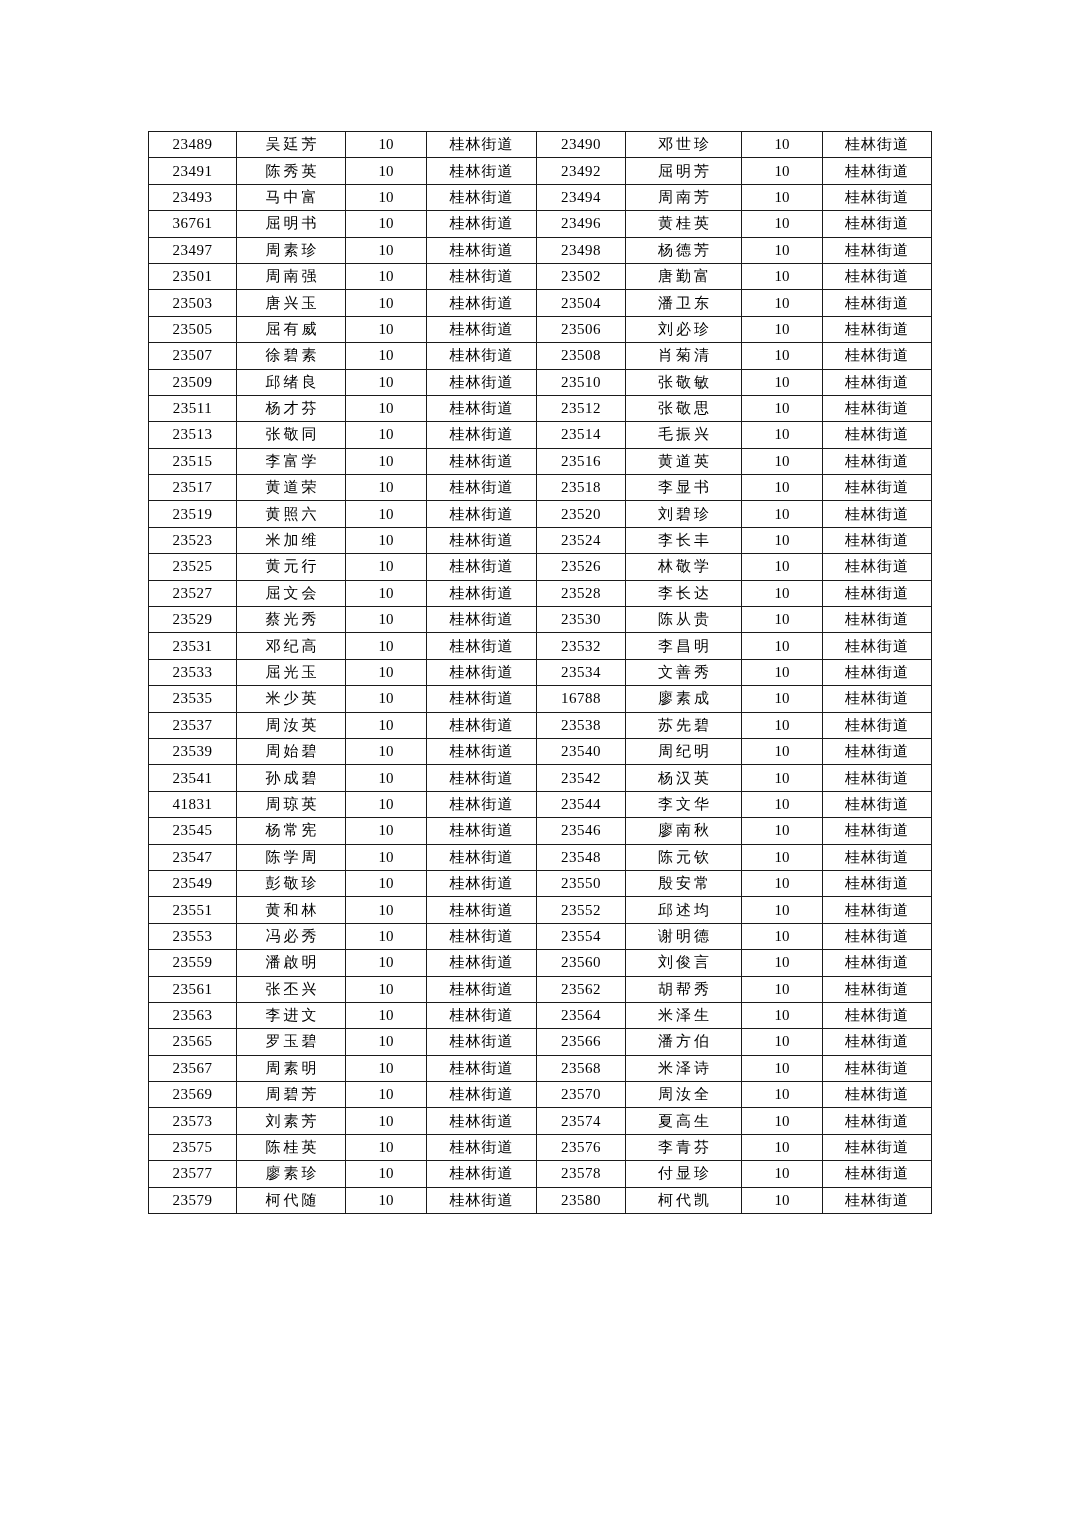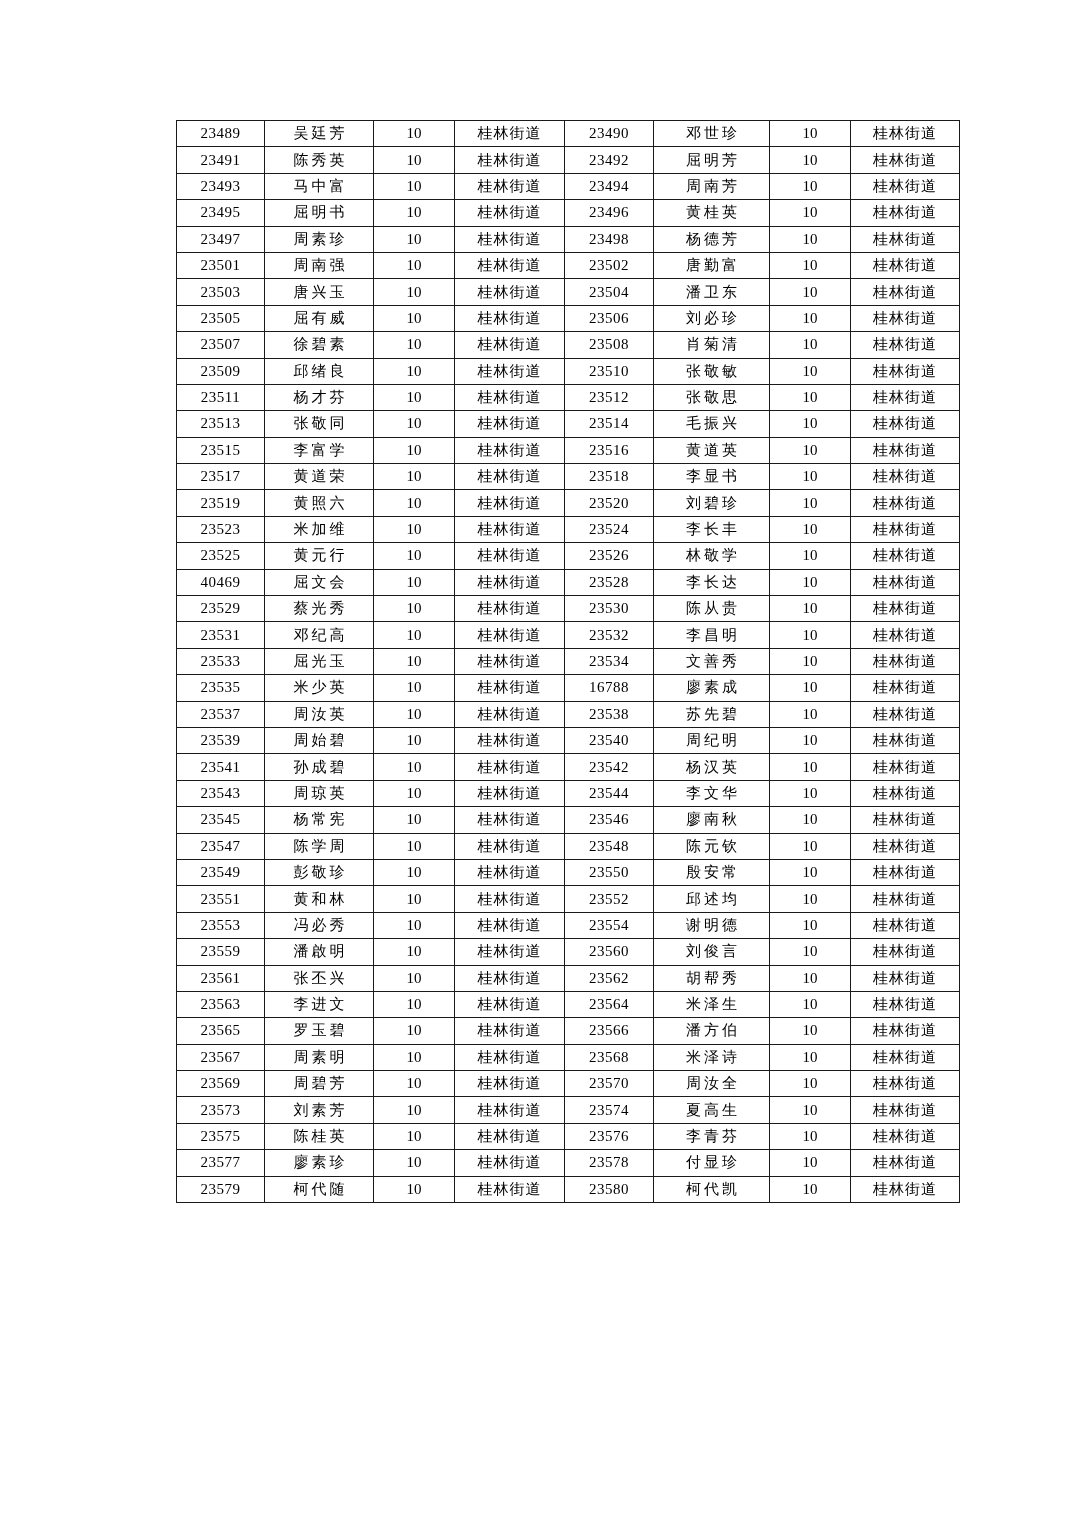--- a/index.html
+++ b/index.html
@@ -11,22 +11,21 @@
     height: 1519px;
     background: #ffffff;
     position: relative;
     overflow: hidden;
     font-family: "Liberation Serif", "DejaVu Serif", serif;
     color: #000000;
   }
   .document-page {
     position: absolute;
     left: 148px;
-    top: 120px;
-    margin-left: 28px;
+    top: 131px;
   }
   table.roster {
     border-collapse: collapse;
     table-layout: fixed;
     width: 783px;
   }
   table.roster tr {
     height: 26.4px;
   }
   table.roster td {
@@ -94,21 +93,21 @@
           <td class="cell-serial">23493</td>
           <td class="cell-name">马中富</td>
           <td class="cell-amount">10</td>
           <td class="cell-street">桂林街道</td>
           <td class="cell-serial">23494</td>
           <td class="cell-name">周南芳</td>
           <td class="cell-amount">10</td>
           <td class="cell-street">桂林街道</td>
         </tr>
         <tr>
-          <td class="cell-serial">23495</td>
+          <td class="cell-serial">36761</td>
           <td class="cell-name">屈明书</td>
           <td class="cell-amount">10</td>
           <td class="cell-street">桂林街道</td>
           <td class="cell-serial">23496</td>
           <td class="cell-name">黄桂英</td>
           <td class="cell-amount">10</td>
           <td class="cell-street">桂林街道</td>
         </tr>
         <tr>
           <td class="cell-serial">23497</td>
@@ -234,21 +233,21 @@
           <td class="cell-serial">23525</td>
           <td class="cell-name">黄元行</td>
           <td class="cell-amount">10</td>
           <td class="cell-street">桂林街道</td>
           <td class="cell-serial">23526</td>
           <td class="cell-name">林敬学</td>
           <td class="cell-amount">10</td>
           <td class="cell-street">桂林街道</td>
         </tr>
         <tr>
-          <td class="cell-serial">40469</td>
+          <td class="cell-serial">23527</td>
           <td class="cell-name">屈文会</td>
           <td class="cell-amount">10</td>
           <td class="cell-street">桂林街道</td>
           <td class="cell-serial">23528</td>
           <td class="cell-name">李长达</td>
           <td class="cell-amount">10</td>
           <td class="cell-street">桂林街道</td>
         </tr>
         <tr>
           <td class="cell-serial">23529</td>
@@ -314,21 +313,21 @@
           <td class="cell-serial">23541</td>
           <td class="cell-name">孙成碧</td>
           <td class="cell-amount">10</td>
           <td class="cell-street">桂林街道</td>
           <td class="cell-serial">23542</td>
           <td class="cell-name">杨汉英</td>
           <td class="cell-amount">10</td>
           <td class="cell-street">桂林街道</td>
         </tr>
         <tr>
-          <td class="cell-serial">23543</td>
+          <td class="cell-serial">41831</td>
           <td class="cell-name">周琼英</td>
           <td class="cell-amount">10</td>
           <td class="cell-street">桂林街道</td>
           <td class="cell-serial">23544</td>
           <td class="cell-name">李文华</td>
           <td class="cell-amount">10</td>
           <td class="cell-street">桂林街道</td>
         </tr>
         <tr>
           <td class="cell-serial">23545</td>

